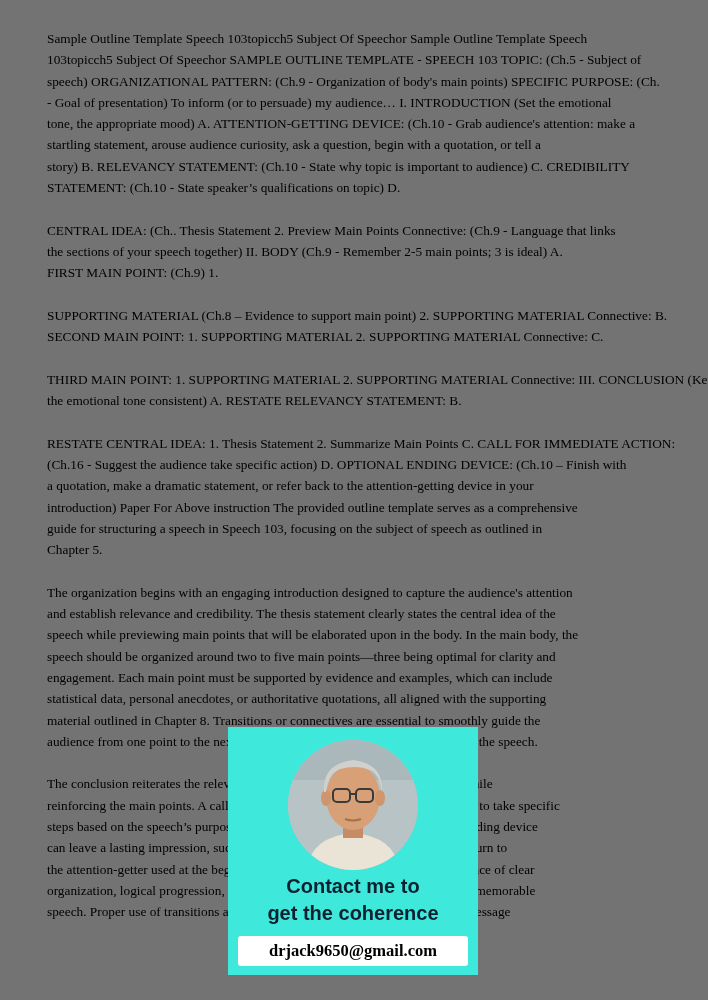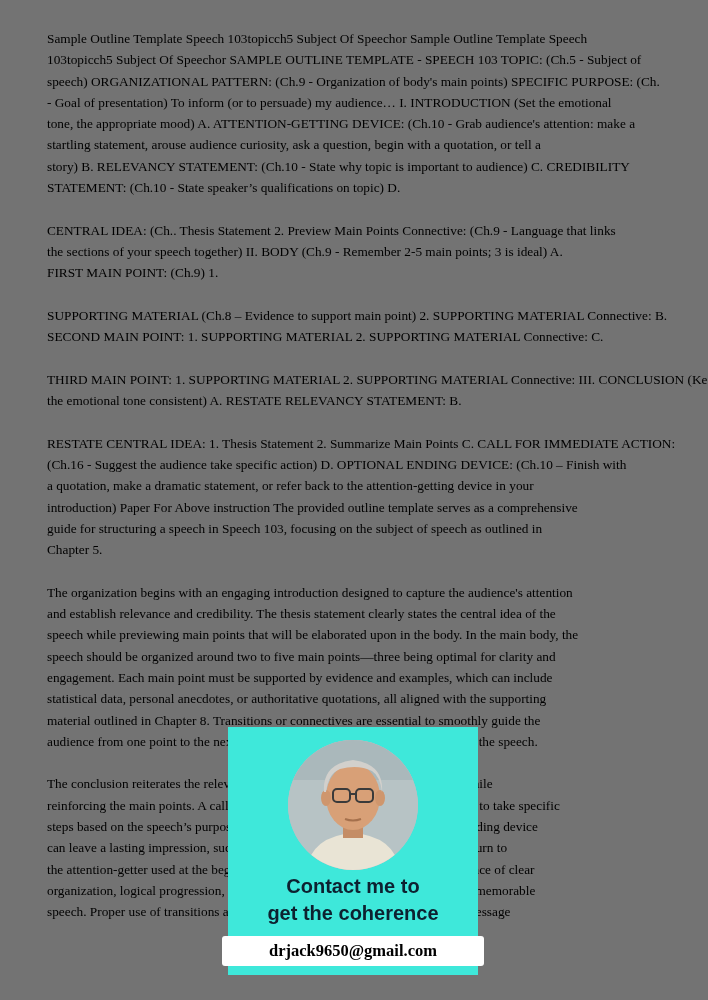--- a/index.html
+++ b/index.html
@@ -55,21 +55,21 @@
     margin-top: 3px;
     text-align: center;
     font-family: "Liberation Sans", sans-serif;
     font-weight: 700;
     font-size: 20px;
     line-height: 27px;
     color: #0d2130;
   }
   .email-band {
     margin-top: 9px;
-    width: 262px;
+    width: 230px;
     height: 30px;
     background: #ffffff;
     border-radius: 3px;
     display: flex;
     align-items: center;
     justify-content: center;
     font-family: "Liberation Serif", serif;
     font-weight: 700;
     font-size: 16.5px;
     color: #000000;

